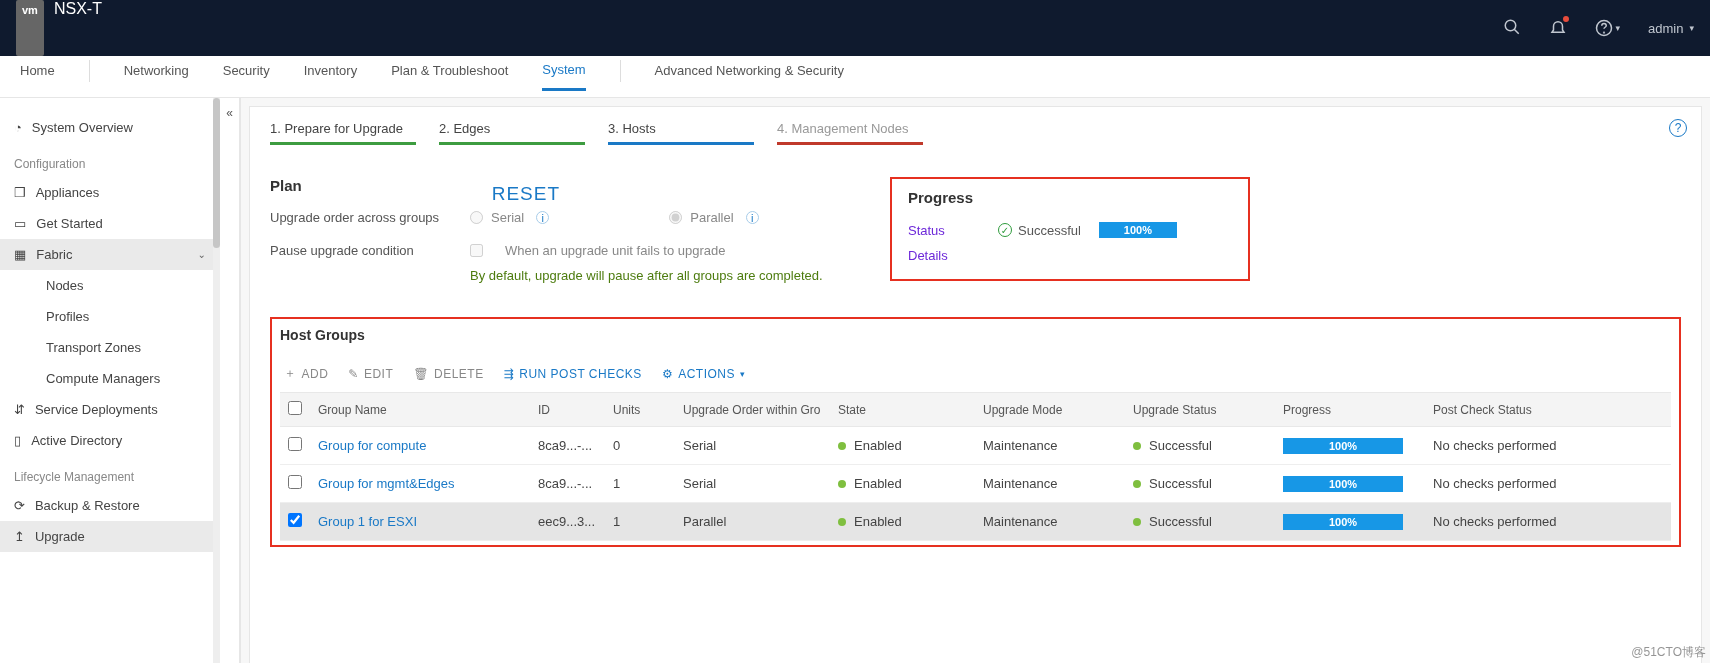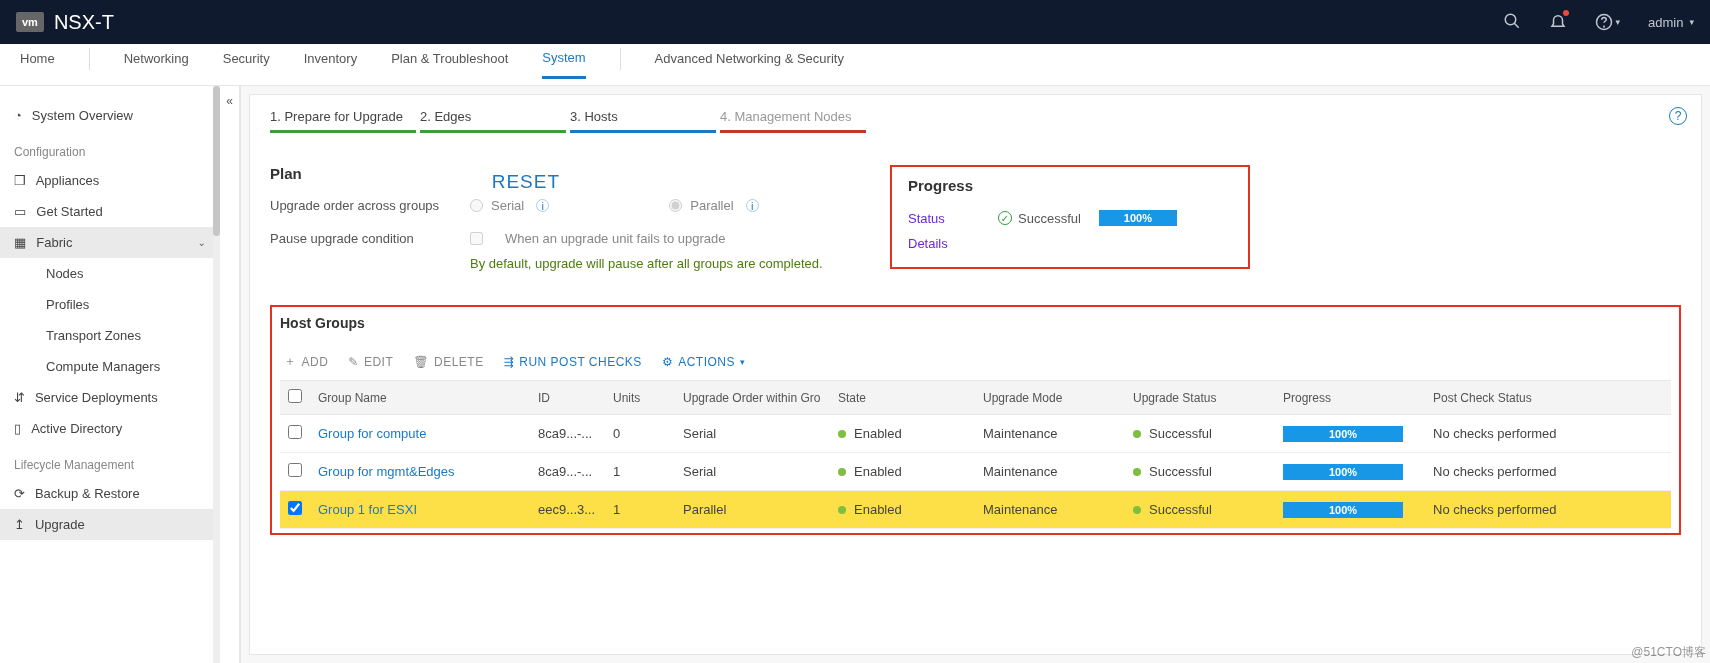--- a/index.html
+++ b/index.html
@@ -1,21 +1,21 @@
 <!DOCTYPE html>
 <html><head>
 <meta charset="utf-8">
 <style>
   * { margin:0; padding:0; box-sizing:border-box; font-family: "Segoe UI", Arial, sans-serif; }
   body { background:#f7f7f7; width:1710px; height:663px; overflow:hidden; font-size:13px; color:#565656; }
 
   
-  .topbar { background:#0f1a2e; color:#fff; height:44px; display:flex; align-items:center; padding:0 16px; }
+  .topbar { background:#0f1a2e; color:#fff; height:56px; display:flex; padding:0 16px; }
   .logo-box { background:#666; color:#fff; font-weight:bold; font-size:11px; padding:4px 6px; border-radius:2px; margin-right:10px; letter-spacing:0;}
-  .product-name { font-size:20px; font-weight:400; }
+  .product-name { font-size:16px; font-weight:400; }
   .topbar-right { margin-left:auto; display:flex; align-items:center; gap:28px; color:#c0c6cf; }
   .topbar-right .icon { cursor:pointer; position:relative; }
   .bell-dot { position:absolute; top:-2px; right:-2px; width:6px; height:6px; background:#e74c3c; border-radius:50%; }
 
   
   .tabs { background:#fff; height:42px; display:flex; align-items:center; padding:0 0 12px 20px; border-bottom:1px solid #e6e6e6; gap:34px; color:#555; position:relative;}
   .tabs .tab { padding:11px 0; cursor:pointer; }
   .tabs .tab.active { color:#1a79c6; border-bottom:3px solid #1a79c6; font-weight:500;}
   .tabs .sep { width:1px; height:22px; background:#ddd;}
 
@@ -28,21 +28,21 @@
   .sidebar-thumb{position:absolute; right:0; top:0; width:7px; height:150px; background:#c6c6c6; border-radius:4px;}
   .sb-item { display:flex; align-items:center; gap:10px; padding:8px 14px; cursor:pointer; color:#444;}
   .sb-item.sub { padding-left:46px; color:#444;}
   .sb-item.group-sel { background:#eaeaea;}
   .sb-item .chev{margin-left:auto; font-size:10px; color:#666;}
   .sb-head { font-size:12px; color:#888; padding:14px 14px 6px; }
 
   .main { flex:1; background:#fff; margin:8px; border:1px solid #e6e6e6; padding:14px 20px 20px 20px; position:relative; overflow:hidden;}
 
   
-  .steps { display:flex; gap:4px; margin-bottom:26px;}
+  .steps { display:flex; gap:23px; margin-bottom:26px;}
   .step { flex:0 0 auto; width:146px; padding-bottom:6px; cursor:pointer; color:#444;}
   .step .underline{height:3px; margin-top:6px;}
   .u-green{background:#3d9c40;} .u-blue{background:#1a79c6;} .u-red{background:#c0392b;}
   .step.dim{color:#999;}
 
   
   .plan-row{display:flex; align-items:flex-start;}
   .section-title{font-size:15px; font-weight:600; color:#333; margin-bottom:16px;}
   .plan-col{flex:0 0 610px;}
   .form-row{display:flex; align-items:flex-start; margin-bottom:18px; color:#555;}
@@ -62,21 +62,21 @@
   .bar{background:#1797e6; color:#fff; font-size:11px; font-weight:bold; padding:2px 0; width:78px; text-align:center; margin-left:18px;}
 
   
   .hostbox{border:2px solid #e63020; margin-top:16px; padding:8px 8px 4px 8px;}
   .toolbar{display:flex; align-items:center; gap:20px; padding:6px 4px 10px;}
   .tb-item{color:#888; font-size:12px; letter-spacing:0.5px; display:flex; align-items:center; gap:5px; cursor:default;}
   .tb-item.active{color:#1a79c6; cursor:pointer;}
   table{width:100%; border-collapse:collapse;}
   th{background:#f4f4f4; text-align:left; font-weight:500; color:#555; font-size:12px; padding:8px 8px; border-top:1px solid #e8e8e8; border-bottom:1px solid #e8e8e8; white-space:nowrap; overflow:hidden;}
   td{padding:10px 8px; border-bottom:1px solid #eee; font-size:13px; color:#444; white-space:nowrap;}
-  tr.selrow td{background:#fde047;}
+  tr.selrow td{background:#e5e5e5;}
   td.link{color:#1a79c6; cursor:pointer;}
   .cbx{width:14px; height:14px;}
   .dot-g{display:inline-block; width:8px; height:8px; border-radius:50%; background:#7fbf3f; margin-right:8px;}
   .bar-sm{background:#1797e6; color:#fff; font-size:11px; font-weight:bold; padding:2px 0; width:120px; text-align:center;}
 
   .help-circle{position:absolute; top:12px; right:14px; color:#1a79c6; border:1.5px solid #1a79c6; border-radius:50%; width:18px; height:18px; display:flex; align-items:center; justify-content:center; font-size:12px; cursor:pointer;}
 
   .watermark{position:absolute; right:4px; bottom:2px; font-size:12px; color:rgba(60,60,60,0.55); font-weight:500;}
   .ico{font-family: Arial, sans-serif;}
 </style>

